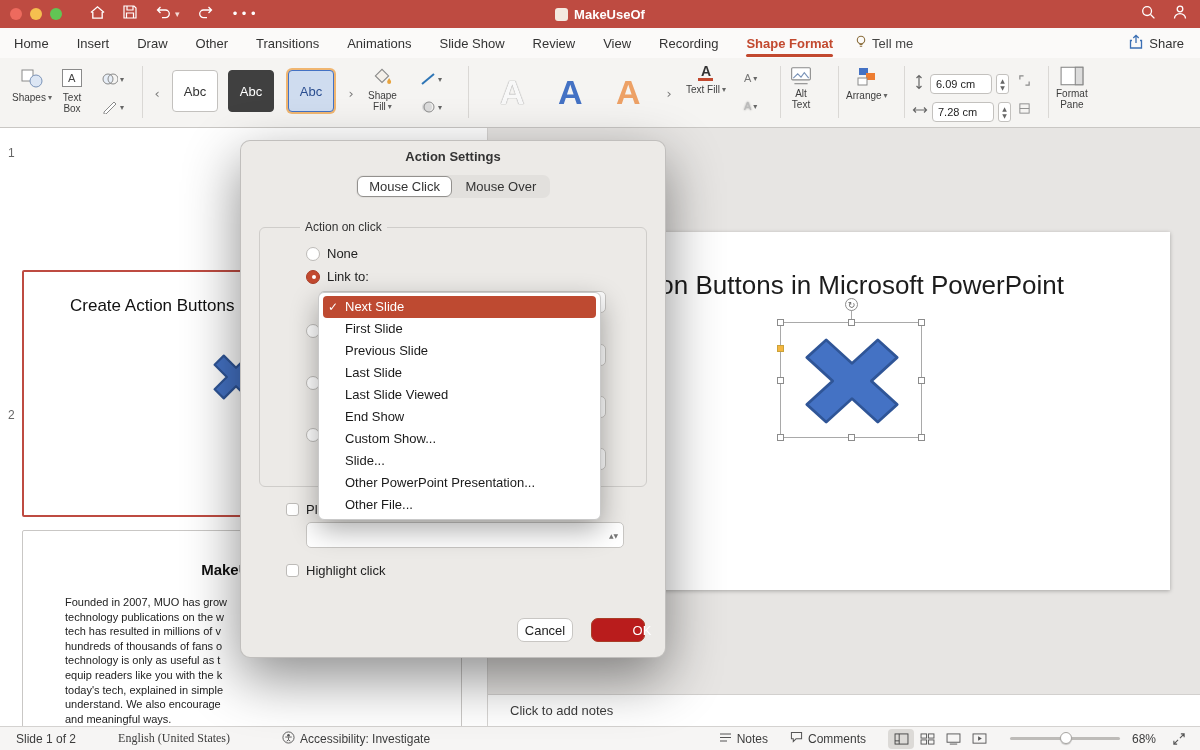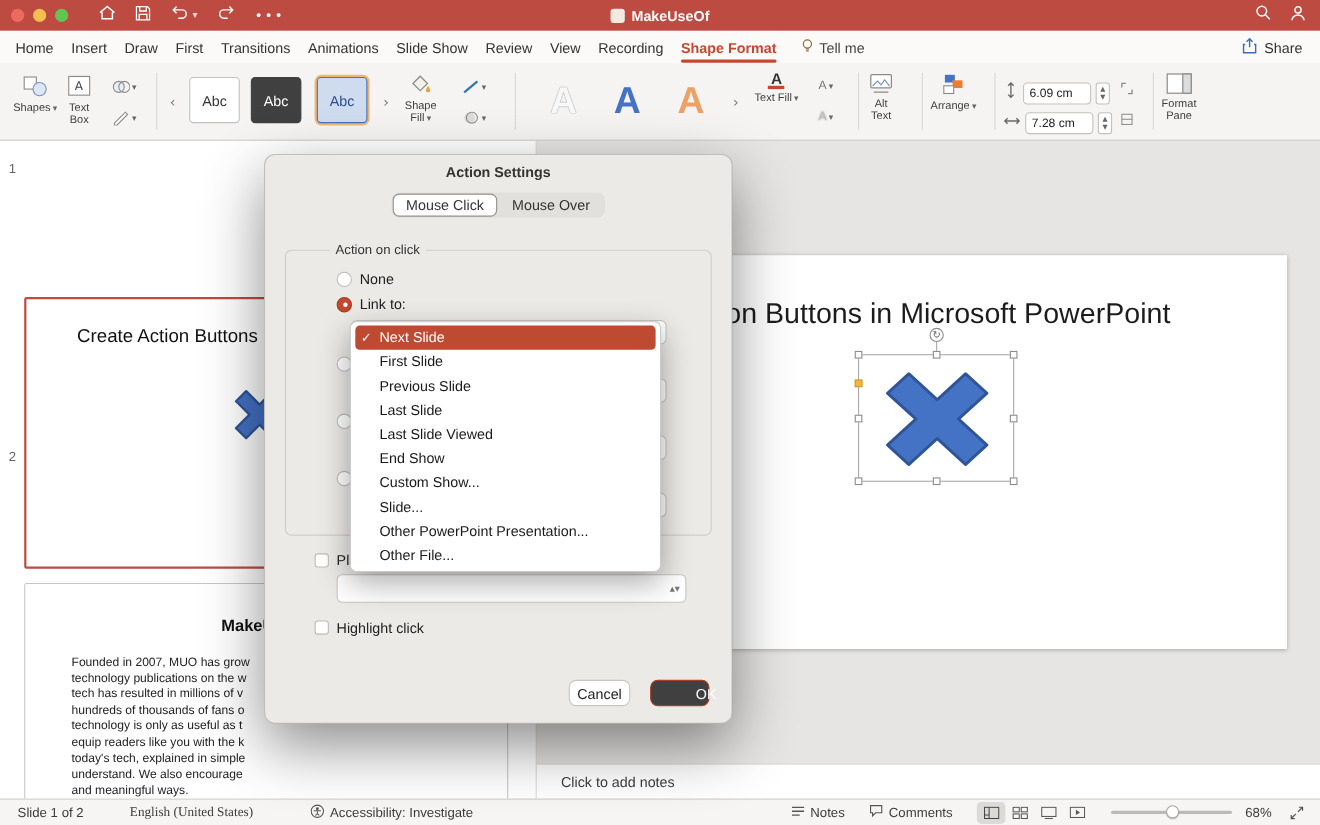--- a/index.html
+++ b/index.html
@@ -15,21 +15,21 @@
   .light.red { background:#ED6A5E; } .light.yellow { background:#F5BF4F; } .light.green { background:#61C554; }
   .tb-icons { display:flex; align-items:center; gap:18px; margin-left:28px; color:#fff; }
   .tb-icons .chev { color:#f3d9d5; font-size:9px; margin-left:-14px; }
   .tb-dots { color:#fff; font-size:12px; letter-spacing:2px; }
   .tb-title { position:absolute; left:0; right:0; text-align:center; color:#fff; font-size:13px; font-weight:bold; display:flex; justify-content:center; align-items:center; gap:6px; pointer-events:none; }
   .doc-badge { width:13px; height:13px; border-radius:3px; background:#f4e9e0; display:inline-block; }
   .tb-right { position:absolute; right:12px; top:0; height:28px; display:flex; align-items:center; gap:16px; }
 
   
   .tabrow { position:absolute; left:0; top:28px; width:1200px; height:30px; background:#fbfaf9; display:flex; align-items:center; }
-  .tabs { display:flex; align-items:center; gap:16px; margin-left:14px; }
+  .tabs { display:flex; align-items:center; gap:28px; margin-left:14px; }
   .tab { font-size:13px; color:#333; padding-top:6px; }
   .tab .ul { display:block; height:3px; border-radius:2px; background:transparent; margin-top:3px; }
   .tab.active { color:#C2492F; font-weight:bold; }
   .tab.active .ul { background:#C2492F; }
   .tellme { display:flex; align-items:center; gap:5px; margin-left:22px; font-size:13px; color:#444; }
   .share { position:absolute; right:16px; display:flex; align-items:center; gap:6px; font-size:13px; color:#333; }
 
   
   .ribbon { position:absolute; left:0; top:58px; width:1200px; height:70px; background:#f5f4f2; border-bottom:1px solid #c9c7c4; }
   .sep { position:absolute; top:8px; width:1px; height:52px; background:#dad8d5; }
@@ -93,21 +93,21 @@
   .radio-row { position:absolute; display:flex; align-items:center; gap:7px; font-size:13px; color:#222; }
   .radio { width:14px; height:14px; border-radius:50%; background:#fff; border:1px solid #bdbbb8; position:relative; }
   .radio.on { background:#C2492F; border-color:#a93d26; }
   .radio.on::after { content:""; position:absolute; left:4.5px; top:4.5px; width:4px; height:4px; border-radius:50%; background:#fff; }
   .popup { position:absolute; height:22px; background:#fff; border:1px solid #c8c6c3; border-radius:5px; }
   .popup .pstep { position:absolute; right:2px; top:2px; width:15px; height:17px; border-radius:3px; display:flex; flex-direction:column; align-items:center; justify-content:center; font-size:6px; line-height:7px; color:#777; }
   .check-row { position:absolute; display:flex; align-items:center; gap:7px; font-size:13px; color:#222; }
   .checkbox { width:13px; height:13px; border-radius:3px; background:#fff; border:1px solid #bdbbb8; }
   .dlg-btn { position:absolute; height:24px; border-radius:7px; font-size:13px; display:flex; align-items:center; justify-content:center; }
   .btn-cancel { left:276px; top:477px; width:56px; background:#fff; border:1px solid #c8c6c3; color:#222; }
-  .btn-ok { left:350px; top:477px; width:54px; background:#404040; color:#fff; border:1px solid #a93d26;padding-left:48px; }
+  .btn-ok { left:350px; top:477px; width:54px; background:#b91c1c; color:#fff; border:1px solid #a93d26;padding-left:48px; }
 
   .menu { position:absolute; left:77px; top:151px; width:283px; background:#ffffff; border:1px solid #c9c9c9; border-radius:6px; box-shadow:0 10px 28px rgba(0,0,0,.33); padding:3px 0; z-index:5; }
   .menu-item { height:22px; line-height:22px; font-size:13px; color:#1a1a1a; padding-left:22px; margin:0 4px; border-radius:4px; position:relative; white-space:nowrap; }
   .menu-item.selected { background:#BE4A31; color:#fff; }
   .menu-check { position:absolute; left:5px; font-size:12px; }
 </style>
 </head>
 <body>
 
 <div class="app">
@@ -148,21 +148,21 @@
             <path d="M2.5 14.5a5.5 4.8 0 0 1 11 0" stroke="#fff" fill="none" stroke-width="1.3"></path>
           </svg></span>
     </div>
   </div>
 
   <div class="tabrow">
     <div class="tabs">
       <span class="tab"><span>Home</span><span class="ul"></span></span>
       <span class="tab"><span>Insert</span><span class="ul"></span></span>
       <span class="tab"><span>Draw</span><span class="ul"></span></span>
-      <span class="tab"><span>First</span><span class="ul"></span></span>
+      <span class="tab"><span>Other</span><span class="ul"></span></span>
       <span class="tab"><span>Transitions</span><span class="ul"></span></span>
       <span class="tab"><span>Animations</span><span class="ul"></span></span>
       <span class="tab"><span>Slide Show</span><span class="ul"></span></span>
       <span class="tab"><span>Review</span><span class="ul"></span></span>
       <span class="tab"><span>View</span><span class="ul"></span></span>
       <span class="tab"><span>Recording</span><span class="ul"></span></span>
       <span class="tab active"><span>Shape Format</span><span class="ul"></span></span>
     </div>
     <div class="tellme">
       <span><svg width="12" height="14" viewBox="0 0 12 14">

